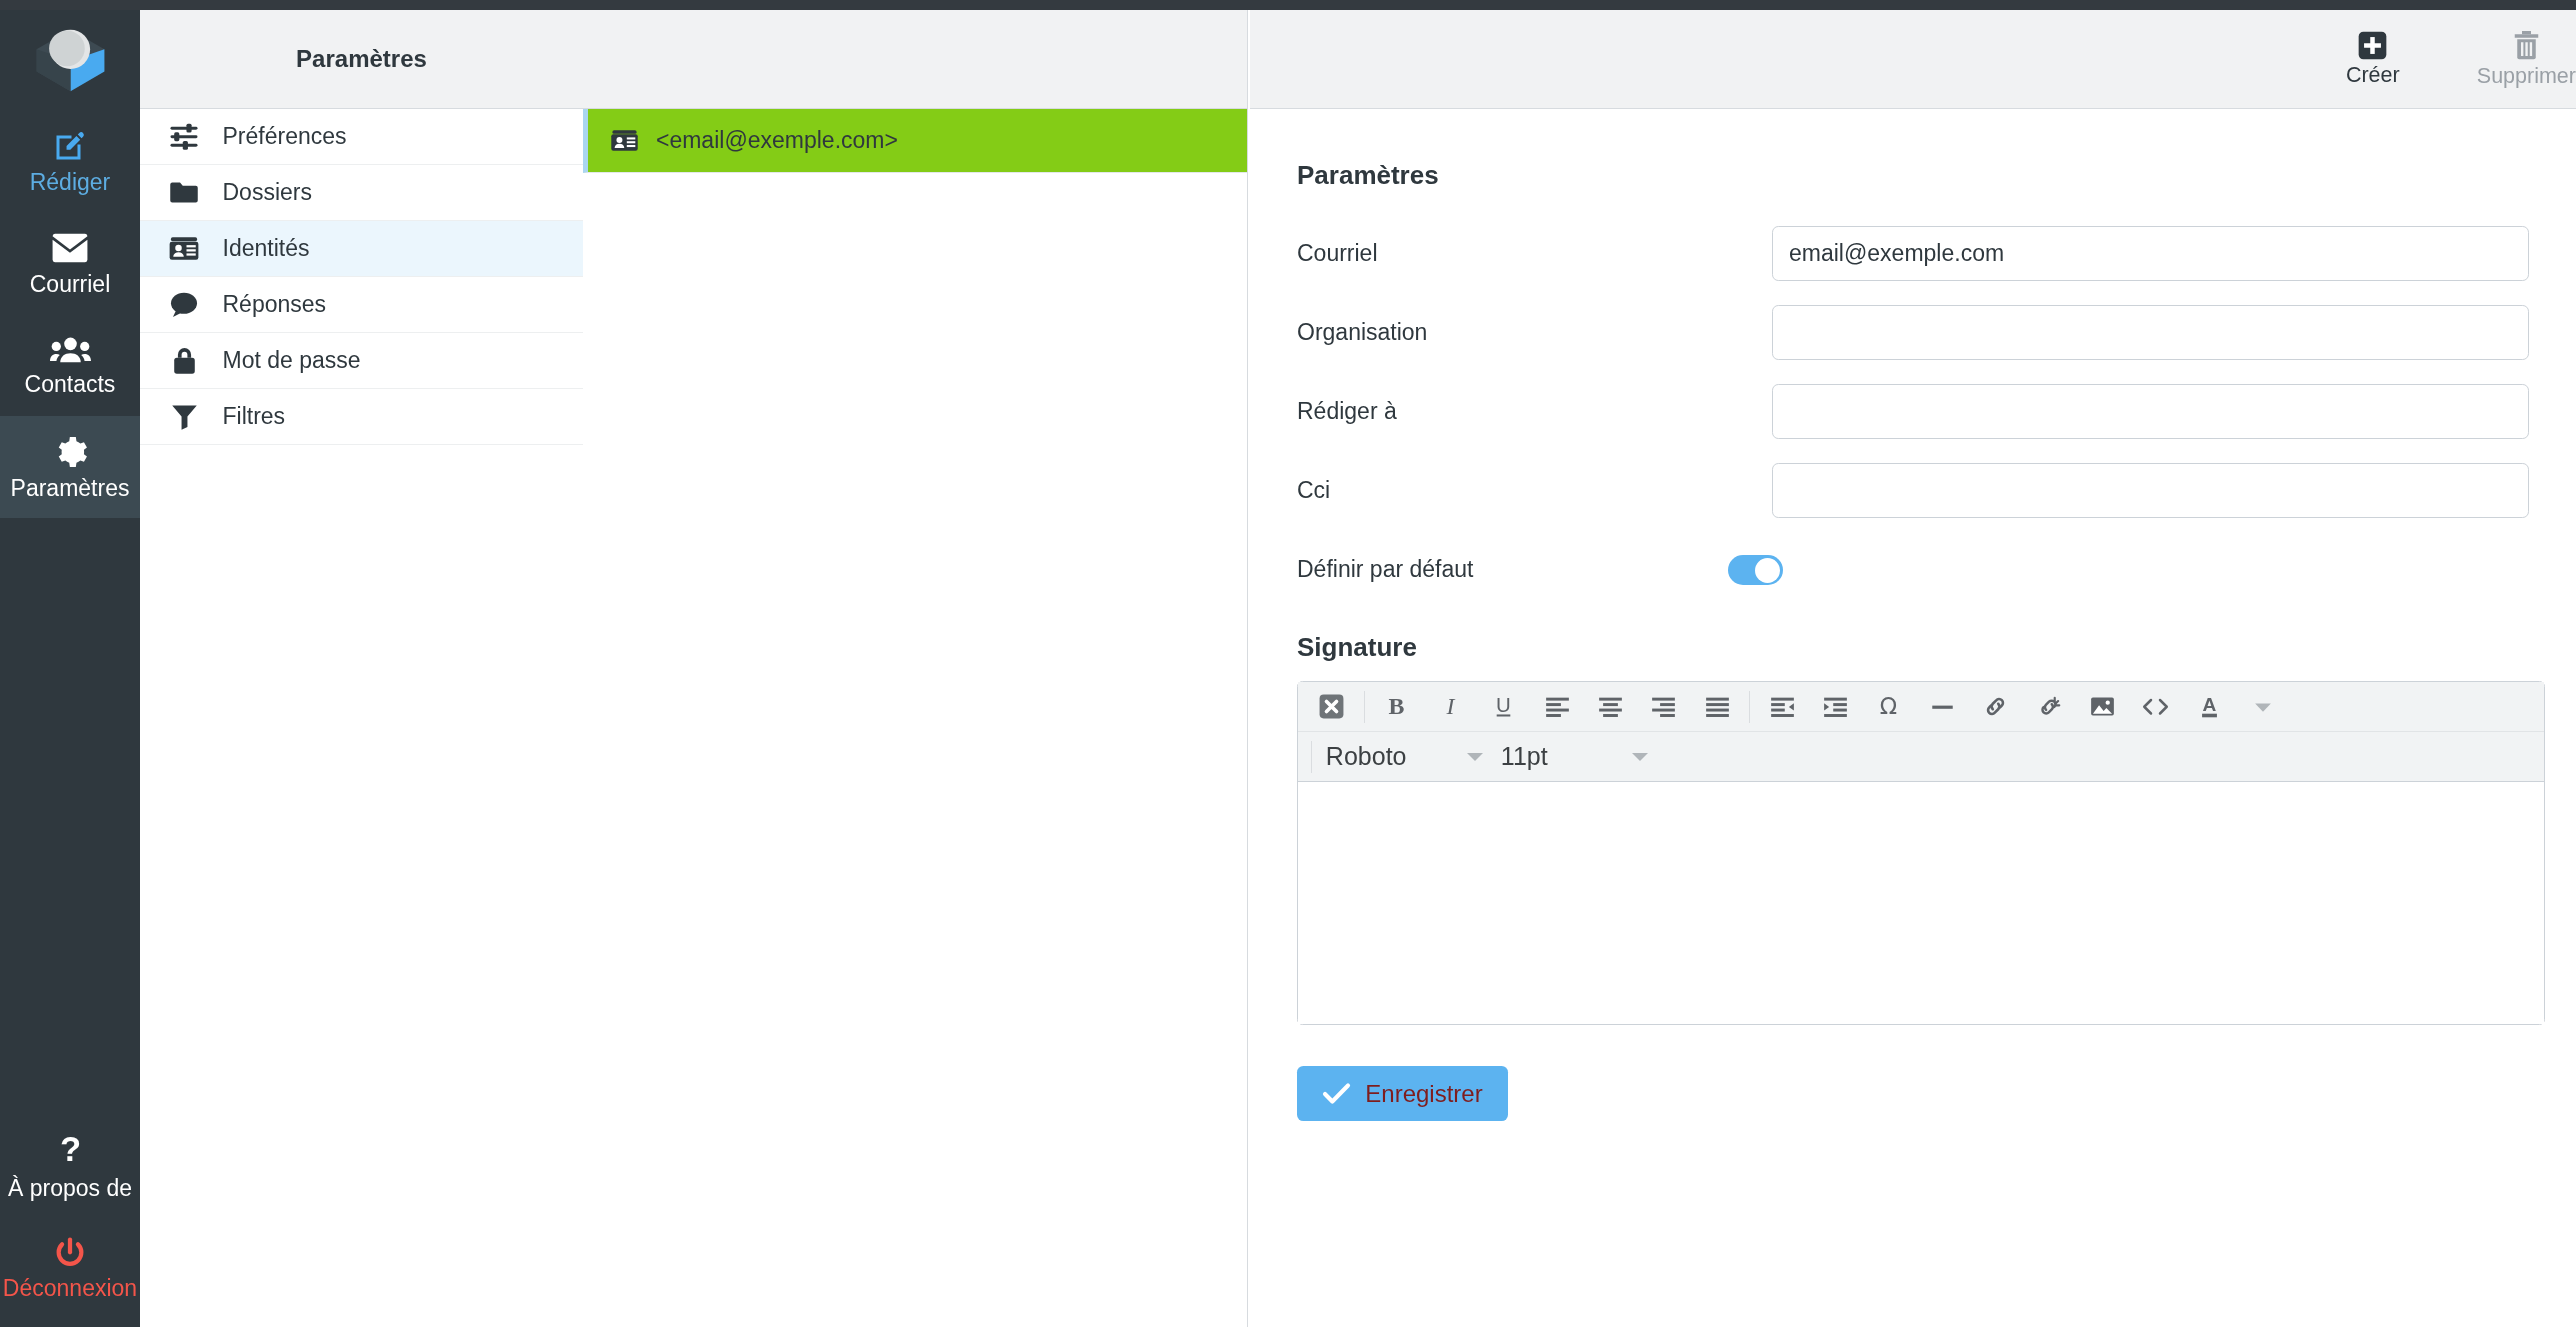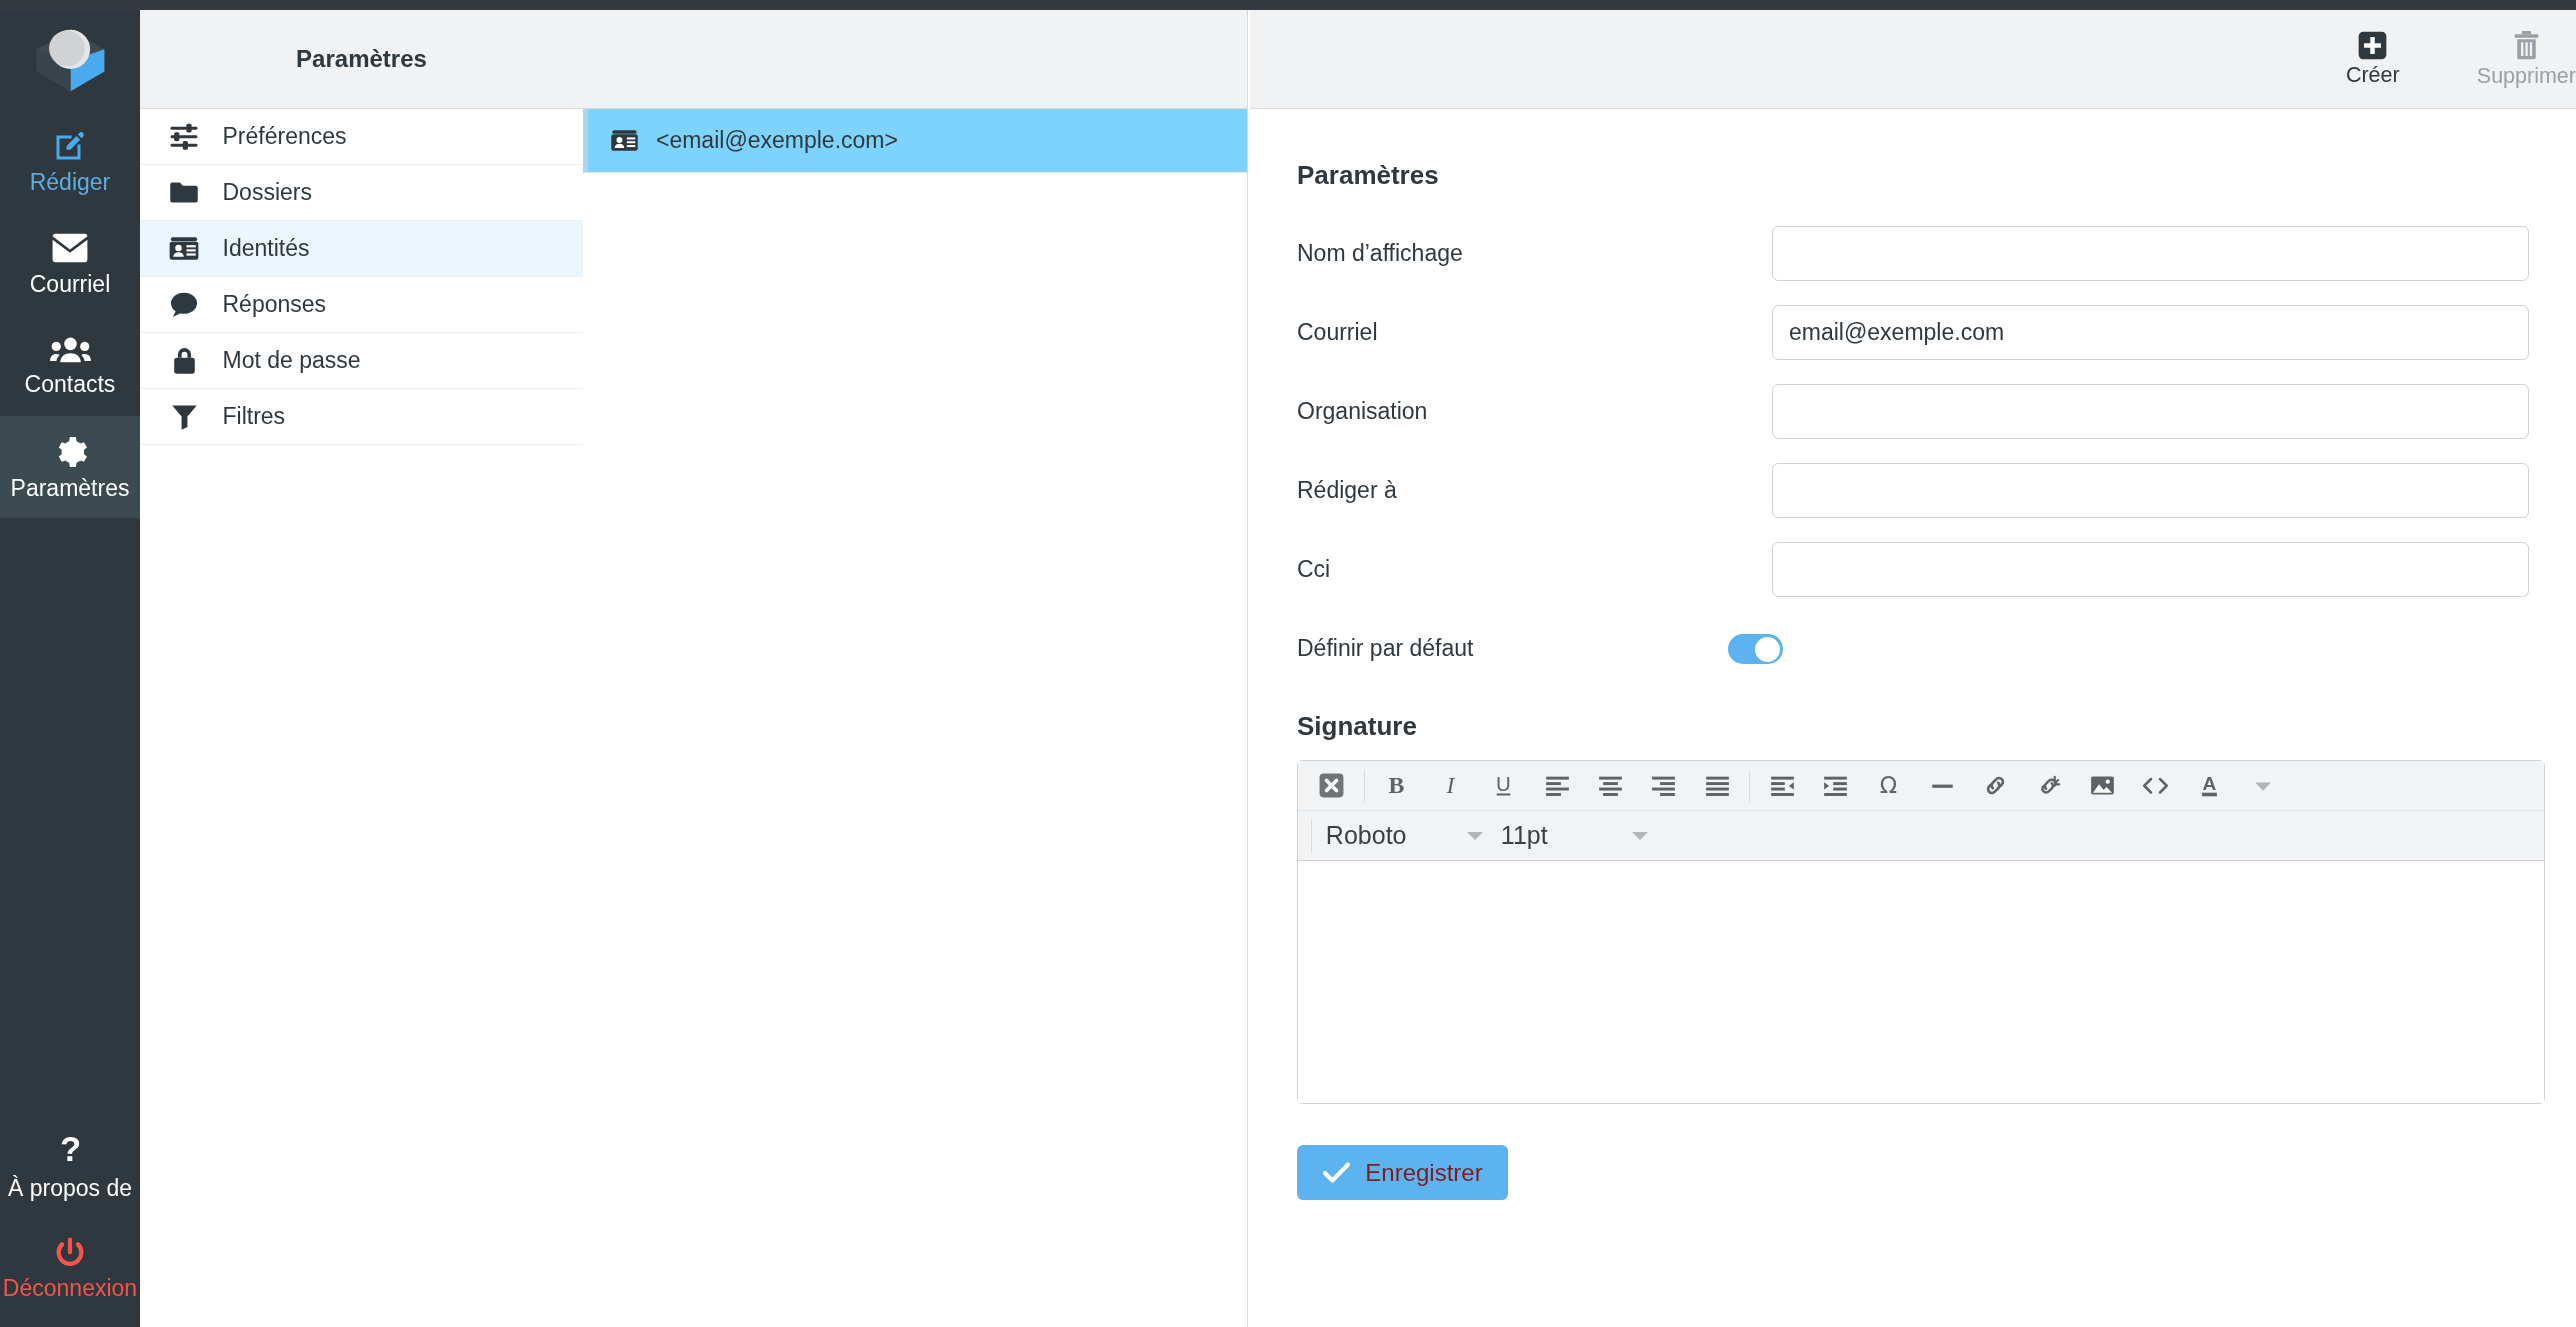--- a/index.html
+++ b/index.html
@@ -69,21 +69,21 @@
   
   .col-list {
     position: absolute; left: 583px; top: 9.8px; width: 665px; height: 1318px;
     background: #ffffff;
     border-right: 0.9px solid #d7dbdf;
   }
   .col-list .col-header { background: #f1f2f3; border-bottom: 0.9px solid #d7dbdf; }
   .identity-row {
     height: 64px; display: flex; align-items: center; gap: 14.3px;
     padding-left: 19.7px;
-    background: #7dd3fc;
+    background: #84cc16;
     border-bottom: 0.9px solid #e3e8ea;
     border-left: 5.4px solid #aad6f0;
     cursor: pointer;
   }
   .identity-label { font-size: 23px; color: #2f383e; }
 
   
   .pane {
     position: absolute; left: 1250px; top: 9.8px; width: 1326px; height: 1318px;
     background: #ffffff;
@@ -371,24 +371,20 @@
           <rect x="13.6" y="9.8" width="1.9" height="11" fill="#f1f2f3"></rect>
         </svg>
         <span class="tb-label">Supprimer</span>
       </div>
     </div>
 
     <div class="pane-body">
 
       <div class="section-title">Paramètres</div>
 
-      <div class="form-row">
-        <span class="form-label">Nom d’affichage</span>
-        <input class="form-input" type="text" value="" style="">
-      </div>
 
       <div class="form-row">
         <span class="form-label">Courriel</span>
         <input class="form-input" type="text" value="email@exemple.com" style="">
       </div>
 
       <div class="form-row">
         <span class="form-label">Organisation</span>
         <input class="form-input" type="text" value="" style="">
       </div>

